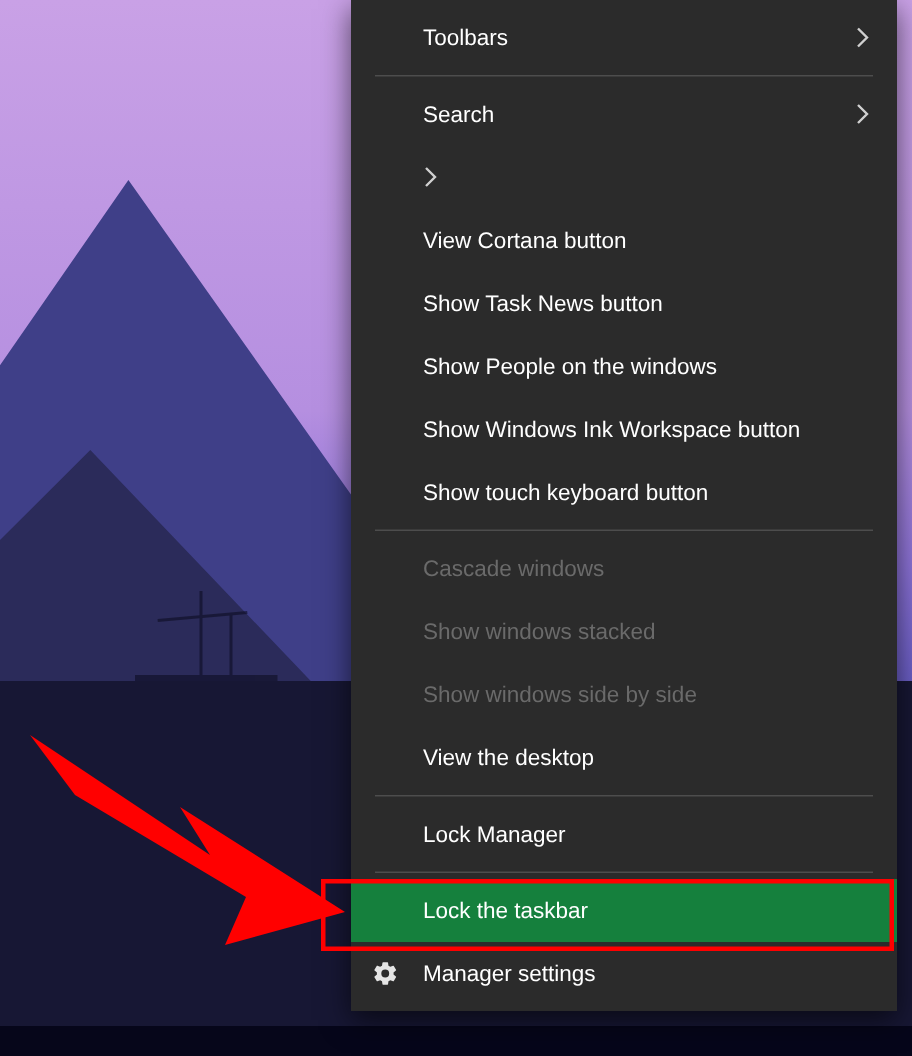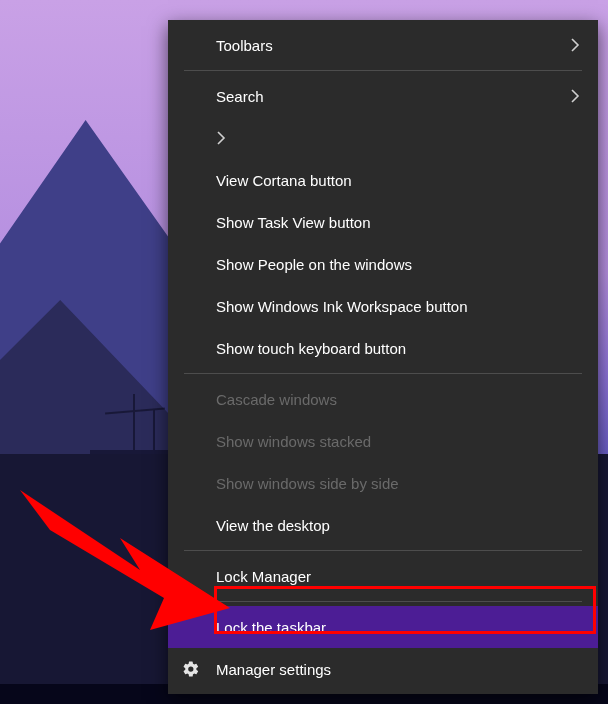--- a/index.html
+++ b/index.html
@@ -33,42 +33,41 @@
   .mast2 { position:absolute; left:68px; bottom:0; width:2px; height:55px; background:#0d0d22; }
   .yard { position:absolute; left:20px; bottom:52px; width:60px; height:2px; background:#0d0d22; transform:rotate(-5deg);}
   .hull { position:absolute; left:5px; bottom:-4px; width:95px; height:18px; background:#0d0d22; border-radius:0 0 50% 50%; }
 
   .taskbar-strip {
     position: absolute; left: 0; right: 0; bottom: 0; height: 20px; background: #06061a;
   }
 
   
   .ctx-menu {
-    position: absolute; right: 10px; top: 0px; width: 430px;
+    position: absolute; right: 10px; top: 0px; width: 364px;
     background: #2b2b2b; color: #fff;
     box-shadow: 0 6px 18px rgba(0,0,0,0.6);
     padding-top: 4px; padding-bottom: 4px;
     font-size: 15px;
-    margin-top: 20px;
   }
   .ctx-item {
     display: flex; align-items: center;
     height: 42px; padding: 0 18px 0 48px;
     position: relative; cursor: default;
     color: #fff;
   }
   .ctx-item.disabled { color: #6a6a6a; cursor: default; justify-content: center; }
   .ctx-item .label { flex: 1; }
   .ctx-item .chev { color: #d0d0d0; }
   .ctx-item .chev svg { display:block; }
   .ctx-item .lead-icon {
     position:absolute; left:14px; top:50%; transform:translateY(-50%);
     width:18px; height:18px; color:#e5e5e5;
   }
-  .ctx-item.highlight-row { background:#4c1d95; }
+  .ctx-item.highlight-row { background:#15803d; }
   .ctx-sep {
     height: 1px; background: #4d4d4d;
     margin: 4px 16px;
   }
 
   .highlight-box {
     position: absolute;
     border: 3px solid #ff0000;
     pointer-events: none;
   }
@@ -123,21 +122,21 @@
           <path d="M2 2 L8 8 L2 14" fill="none" stroke="currentColor" stroke-width="1.6"></path>
         </svg>
     </span>
   </div>
 
   <div class="ctx-item">
     <span class="label">View Cortana button</span>
   </div>
 
   <div class="ctx-item">
-    <span class="label">Show Task View button</span>
+    <span class="label">Show Task News button</span>
   </div>
 
   <div class="ctx-item">
     <span class="label">Show People on the windows</span>
   </div>
 
   <div class="ctx-item">
     <span class="label">Show Windows Ink Workspace button</span>
   </div>
 

